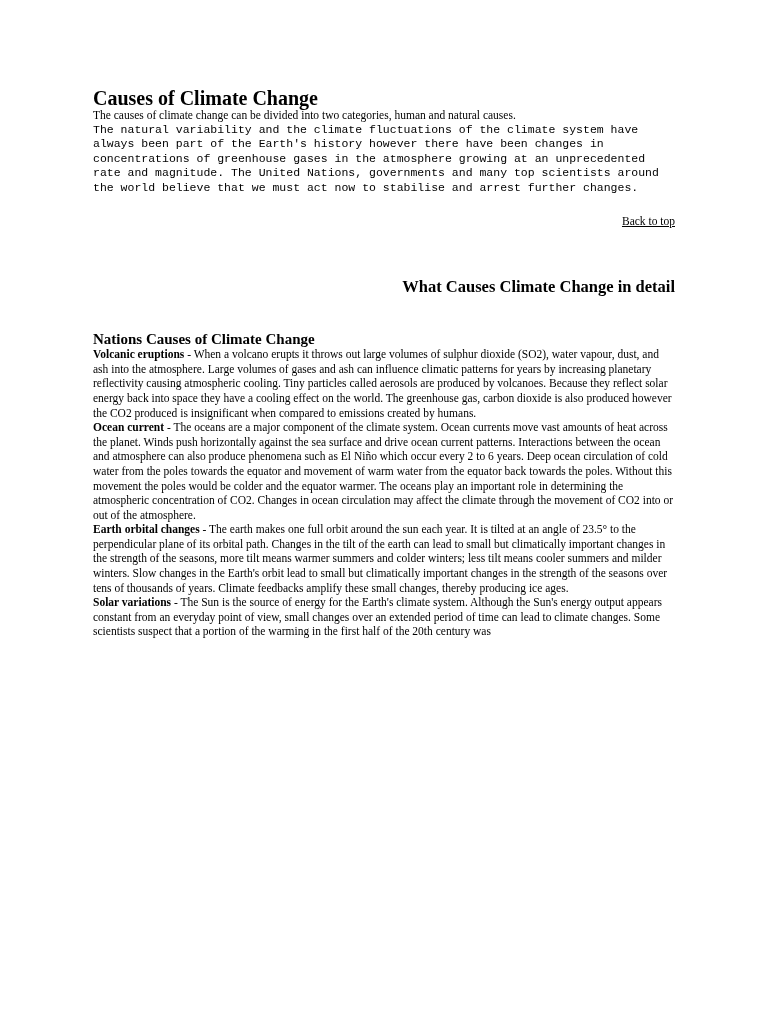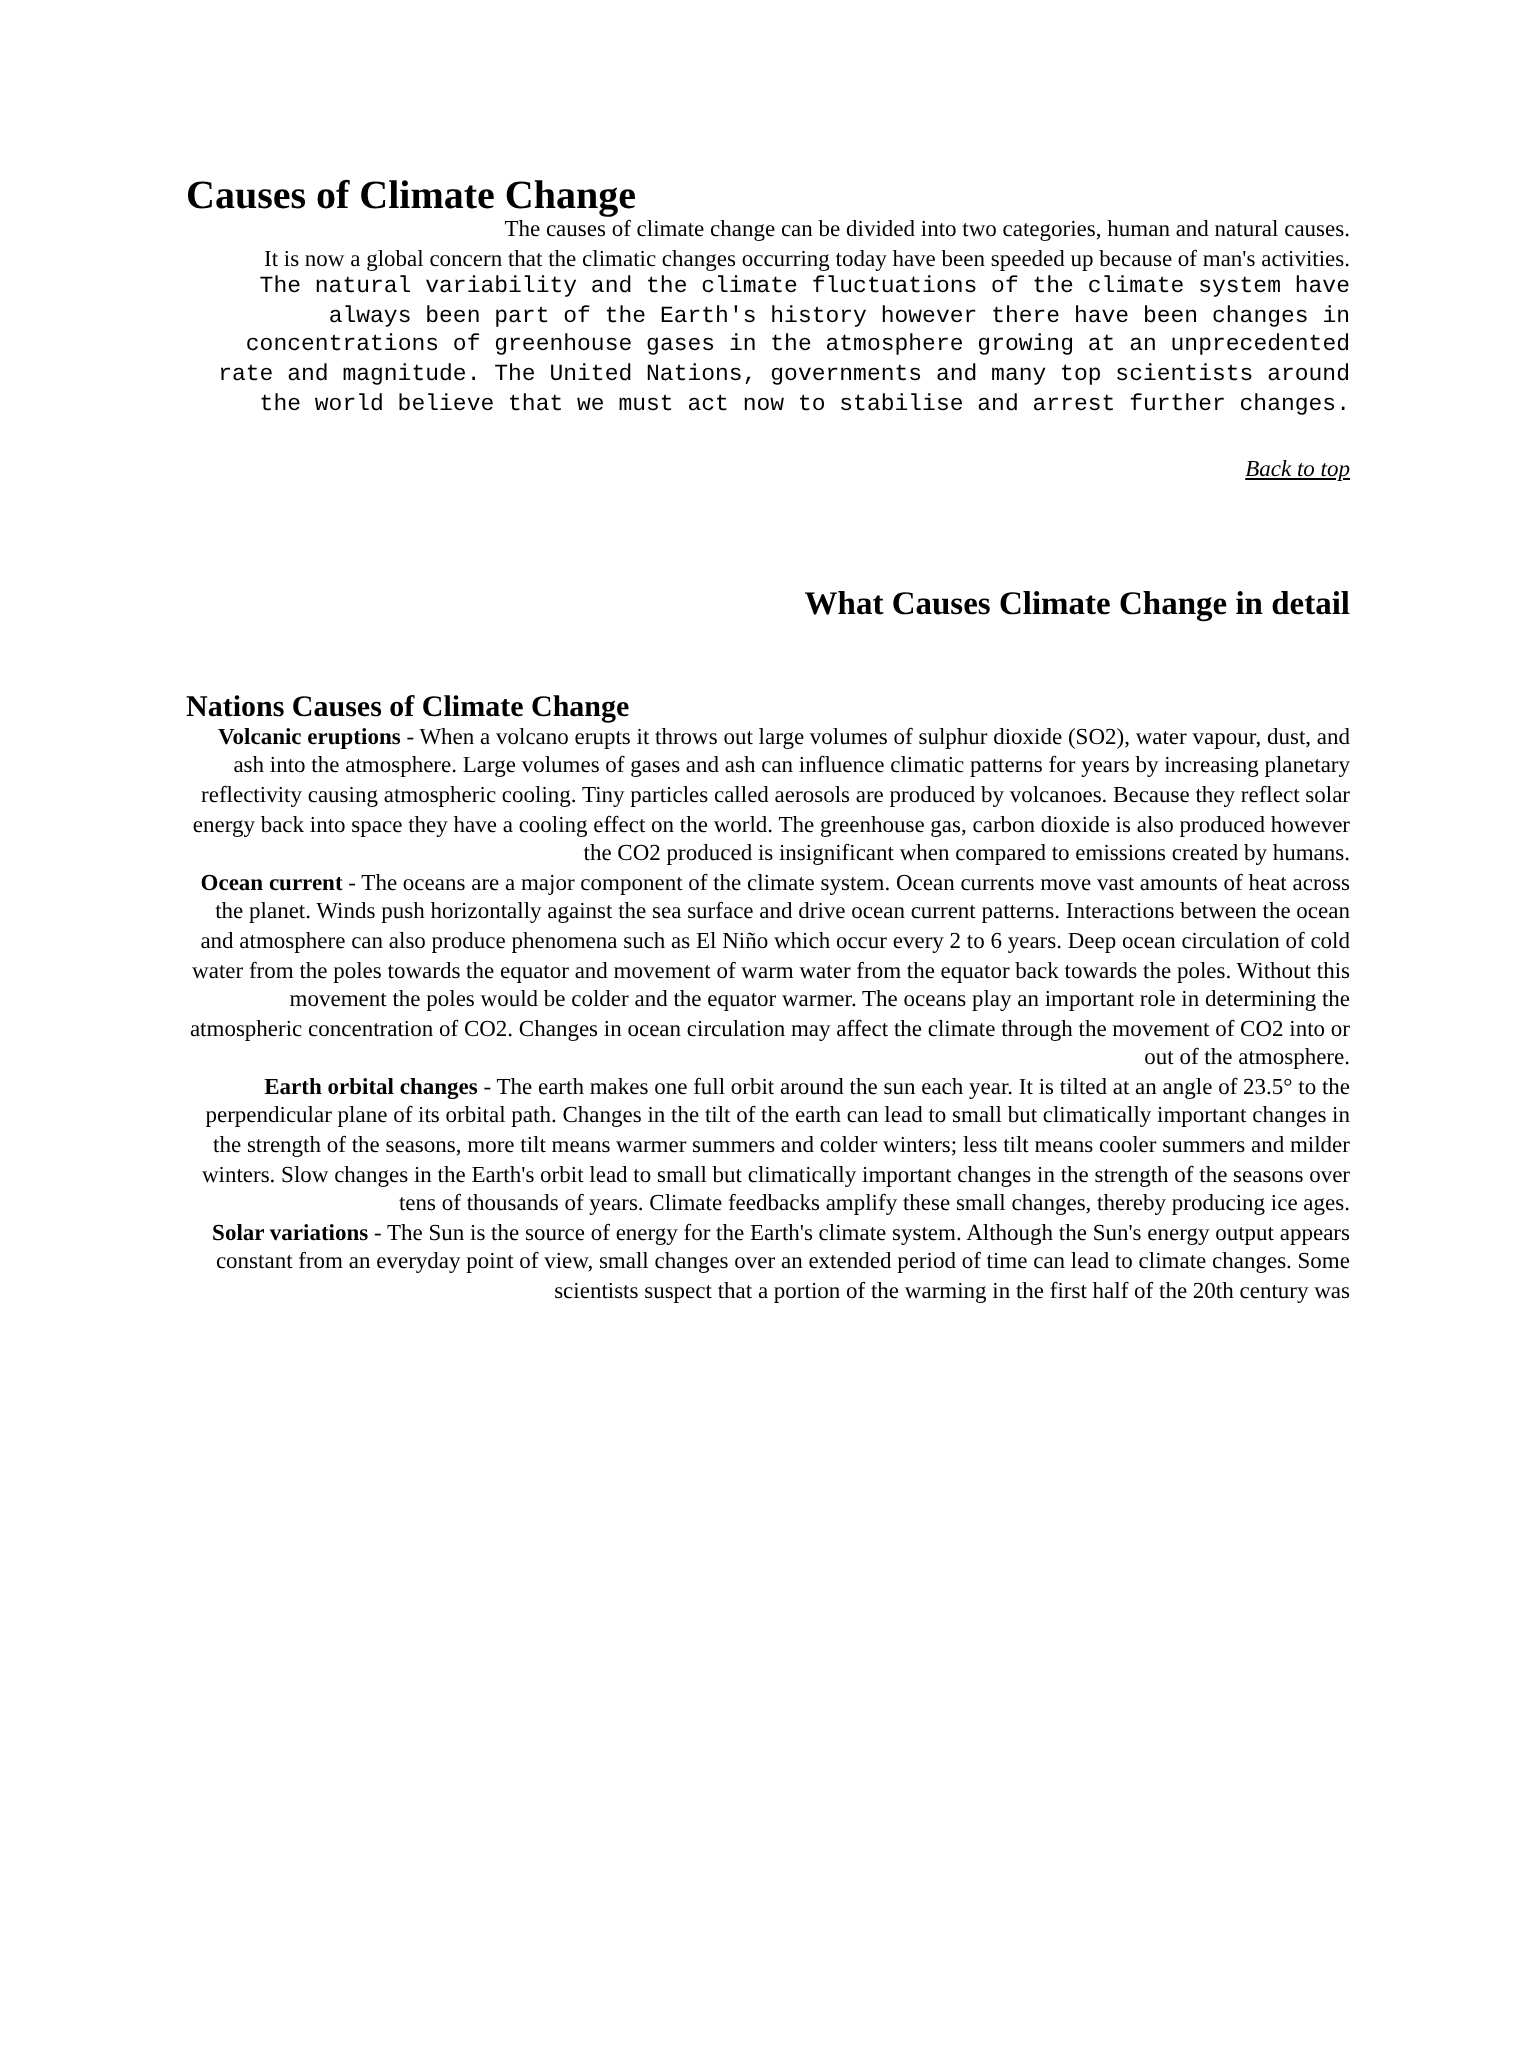--- a/index.html
+++ b/index.html
@@ -24,34 +24,32 @@
     margin: 88px 0 0 0;
     font-size: 20px;
     line-height: 20px;
     font-weight: bold;
   }
   p.body {
     margin: 0;
     font-size: 11.5px;
     line-height: 14.6px;
     font-weight: normal;
-    text-align: right;
   }
   .p1 { margin-top: 19px; }
   .p2 { margin-top: 18px; }
   .p3 { margin-top: 15px; font-family: Liberation Mono, monospace; }
   .p4 { margin-top: 29px; }
   .back-top-row {
     margin-top: 18px;
     text-align: right;
     font-size: 11.5px;
     line-height: 14.6px;
   }
   .back-top-link {
-    font-style: italic;
     text-decoration: underline;
     color: #000000;
     cursor: pointer;
     margin-left: 45px;
   }
   .detail-heading {
     margin: 49px 0 0 0;
     font-size: 16.5px;
     line-height: 19px;
     font-weight: bold;
@@ -78,21 +76,20 @@
 </style>
 </head>
 <body>
 
 <div class="page">
   <div class="content">
 
     <h1 class="doc-title">Causes of Climate Change</h1>
 
     <p class="body p1">The causes of climate change can be divided into two categories, human and natural causes.</p>
-    <p class="body p2">It is now a global concern that the climatic changes occurring today have been speeded up because of man's activities.</p>
     <p class="body p3">The natural variability and the climate fluctuations of the climate system have always been part of the Earth's history however there have been changes in concentrations of greenhouse gases in the atmosphere growing at an unprecedented rate and magnitude. The United Nations, governments and many top scientists around the world believe that we must act now to stabilise and arrest further changes.</p>
 
     <div class="back-top-row">
       <span class="back-top-link">Back to top</span>
     </div>
 
     <h2 class="detail-heading">What Causes Climate Change in detail</h2>
 
     <h3 class="natural-heading">Nations Causes of Climate Change</h3>
 

